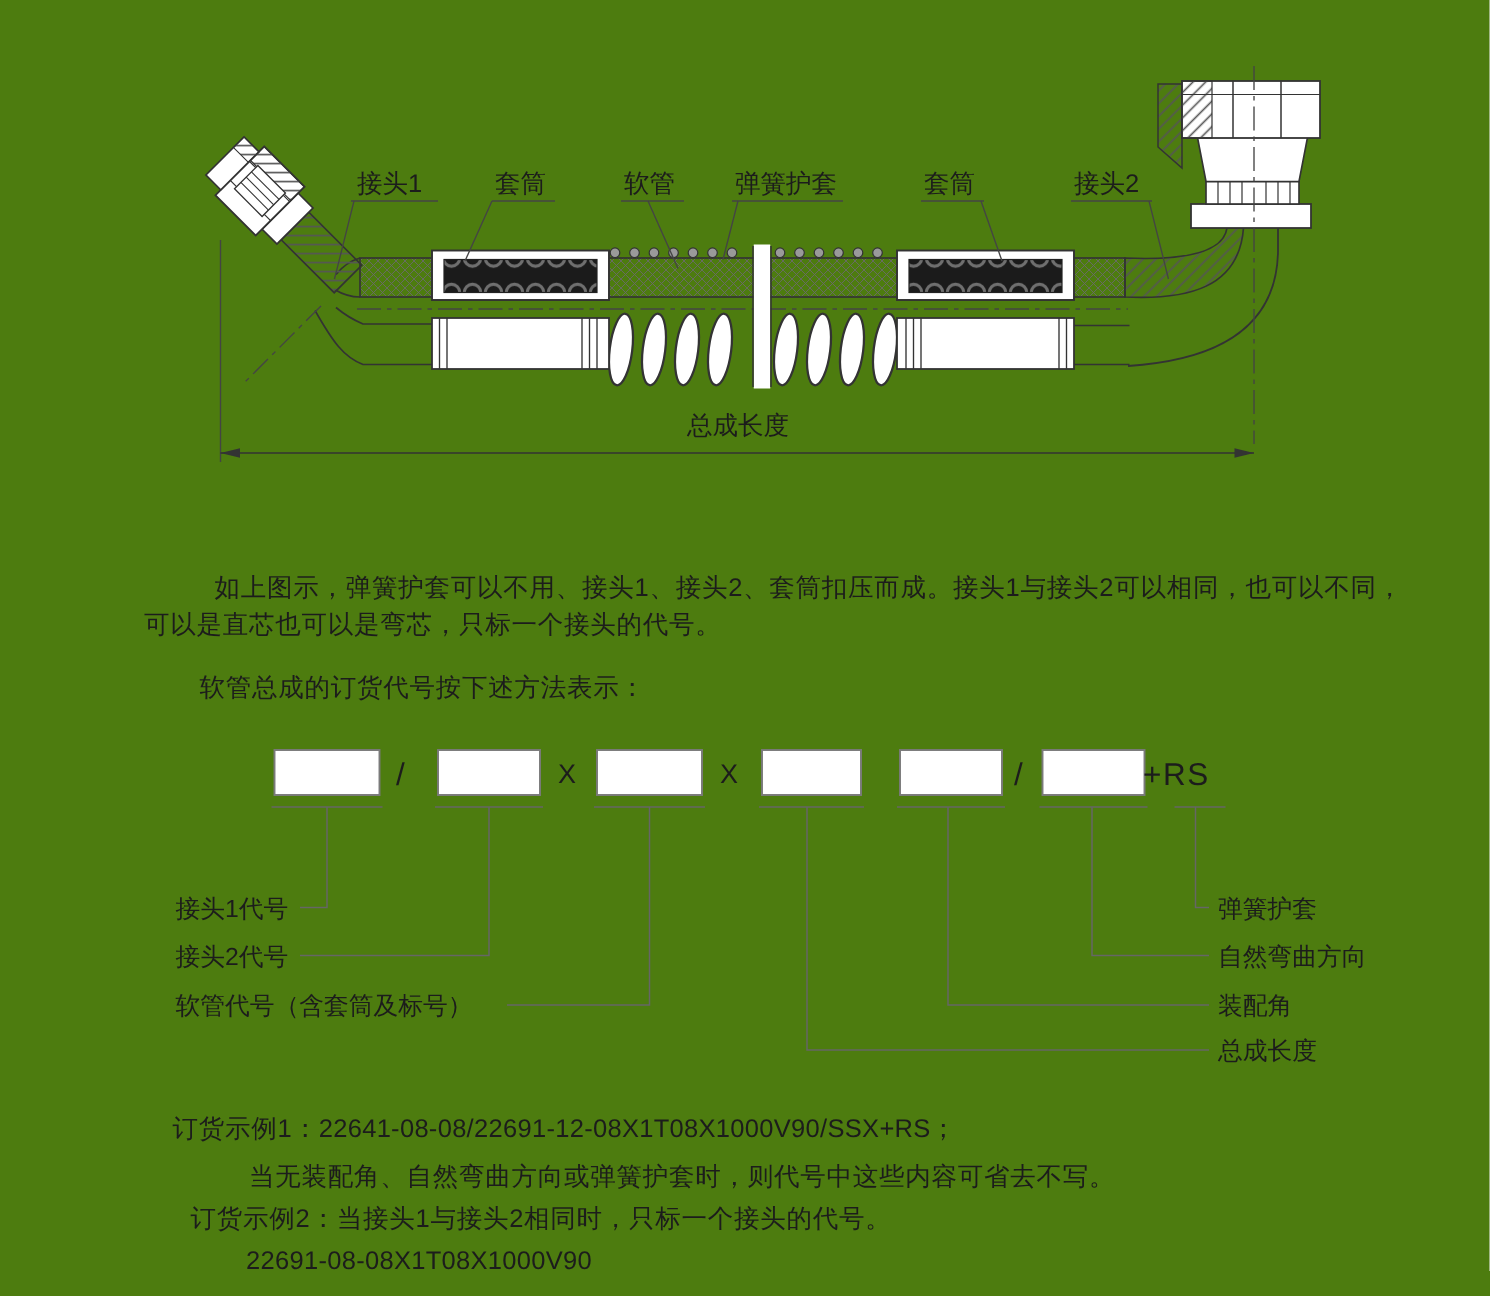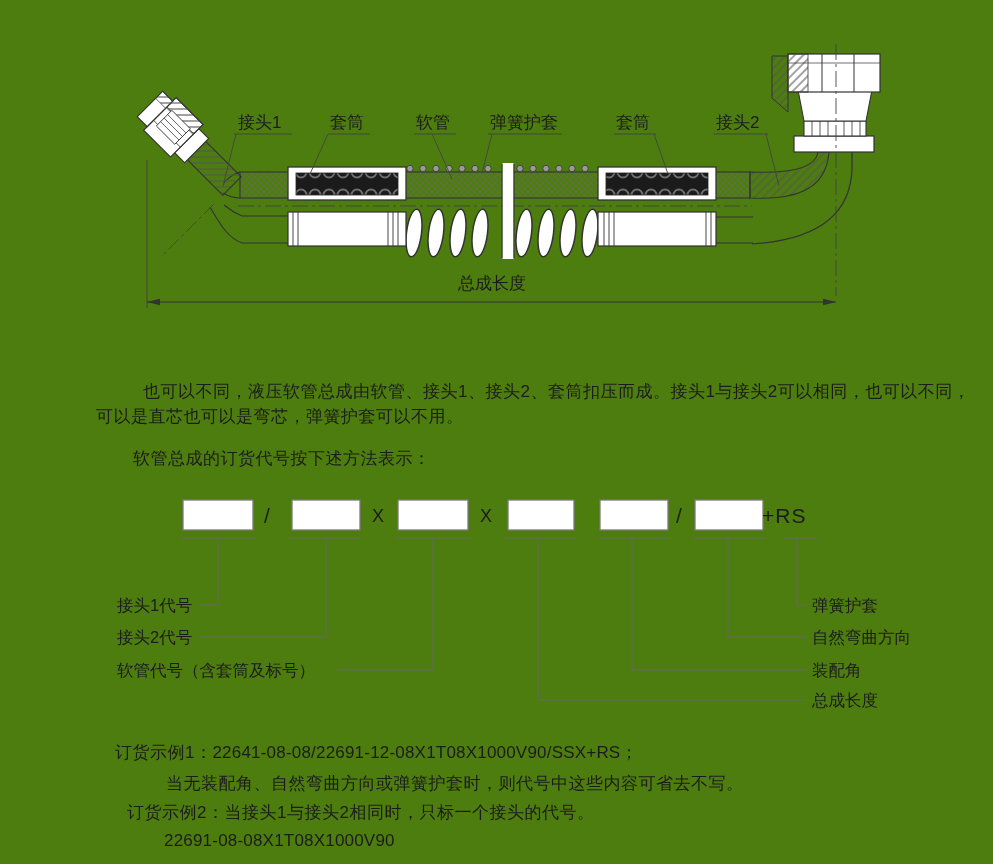--- a/index.html
+++ b/index.html
@@ -177,22 +177,22 @@
 
     <g>
       <line x1="147" y1="160" x2="147" y2="308" stroke="#444" stroke-width="0.9"></line>
       <line x1="147" y1="302" x2="836" y2="302" stroke="#333" stroke-width="1"></line>
       <polygon points="147,302 160,298.8 160,305.2" fill="#333"></polygon>
       <polygon points="836,302 823,298.8 823,305.2" fill="#333"></polygon>
       <text x="492" y="289" font-size="17" text-anchor="middle">总成长度</text>
     </g>
   </svg>
 
-  <div class="txt" style="left:143px;top:381px;">也可以不同，液压软管总成由软管、接头1、接头2、套筒扣压而成。接头1与接头2可以相同，也可以不同，</div>
-  <div class="txt" style="left:96px;top:406px;">可以是直芯也可以是弯芯，弹簧护套可以不用。</div>
+  <div class="txt" style="left:143px;top:381px;">如上图示，弹簧护套可以不用、接头1、接头2、套筒扣压而成。接头1与接头2可以相同，也可以不同，</div>
+  <div class="txt" style="left:96px;top:406px;">可以是直芯也可以是弯芯，只标一个接头的代号。</div>
   <div class="txt" style="left:133px;top:448px;">软管总成的订货代号按下述方法表示：</div>
 
   <svg style="top:490px" width="993" height="235" viewBox="0 0 993 235">
     <g fill="#fff" stroke="#7a7a7a" stroke-width="1.3">
       <rect x="183" y="10" width="70" height="30"></rect>
       <rect x="292" y="10" width="68" height="30"></rect>
       <rect x="398" y="10" width="70" height="30"></rect>
       <rect x="508" y="10" width="66" height="30"></rect>
       <rect x="600" y="10" width="68" height="30"></rect>
       <rect x="695" y="10" width="68" height="30"></rect>
@@ -232,19 +232,19 @@
       <text x="812" y="121">弹簧护套</text>
       <text x="812" y="153">自然弯曲方向</text>
       <text x="812" y="186">装配角</text>
       <text x="812" y="216">总成长度</text>
     </g>
   </svg>
 
   <div class="txt" style="left:115px;top:742px;text-align:right;">
     <span>订货示例1：</span><span class="code">22641-08-08/22691-12-08X1T08X1000V90/SSX+RS；</span>
   </div>
-  <div class="txt" style="left:166px;top:774px;font-family:Liberation Mono, monospace;">当无装配角、自然弯曲方向或弹簧护套时，则代号中这些内容可省去不写。</div>
+  <div class="txt" style="left:166px;top:774px;">当无装配角、自然弯曲方向或弹簧护套时，则代号中这些内容可省去不写。</div>
   <div class="txt" style="left:115px;top:802px;margin-left:12px;">
     <span>订货示例2：</span><span>当接头1与接头2相同时，只标一个接头的代号。</span>
   </div>
   <div class="txt code" style="left:164px;top:830px;">22691-08-08X1T08X1000V90</div>
 
 </div>
 
 </body></html>

